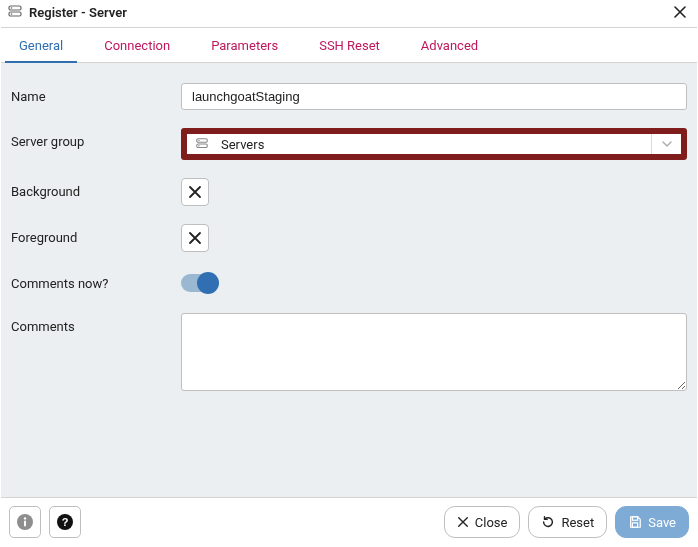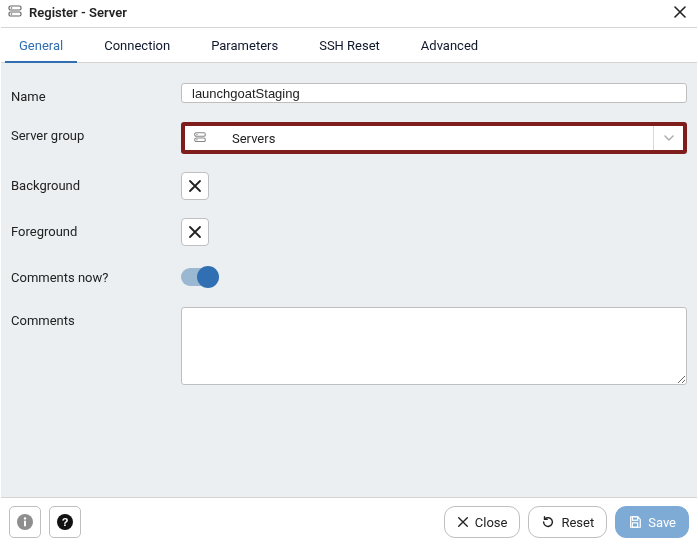--- a/index.html
+++ b/index.html
@@ -31,21 +31,21 @@
   .tabs-row {
     display: flex;
     border-top: 1px solid #d4d4d4;
     border-bottom: 1px solid #d4d4d4;
     padding: 0 4px;
     gap: 13px;
   }
   .tab {
     padding: 10px 14px 9px 14px;
     font-size: 13px;
-    color: #0f172a;
+    color: #be185d;
     cursor: pointer;
     position: relative;
   }
   .tab.active {
     color: #2f6fb2;
   }
   .tab.active::after {
     content:"";
     position:absolute;
     left:0; right:0; bottom:-1px;
@@ -67,39 +67,39 @@
     width: 170px;
     padding-top: 6px;
     color:#222;
     font-size:13px;
   }
   .form-control-wrap {
     flex:1;
   }
   .text-input {
     width:100%;
-    height:20px;
+    height:27px;
     border:1px solid #bfbfbf;
     border-radius:3px;
     background:#fff;
     padding: 0 10px;
     font-size:13px;
     color:#222;
     outline:none;
   }
   .select-box {
     width:100%;
     height:32px;
-    border:4px solid #7f1d1d;
+    border:6px solid #7f1d1d;
     border-radius:3px;
     background:#fff;
     display:flex;
     align-items:center;
     padding:0 8px;
-    gap:21px;
+    gap:8px;
     color:#222;
     font-size:13px;
     cursor:pointer;
   }
   .select-box .select-label { flex:1; padding-left:4px; }
   .select-box .caret-area {
     border-left:1px solid #d9d9d9;
     padding-left:9px;
     height:100%;
     display:flex; align-items:center;

